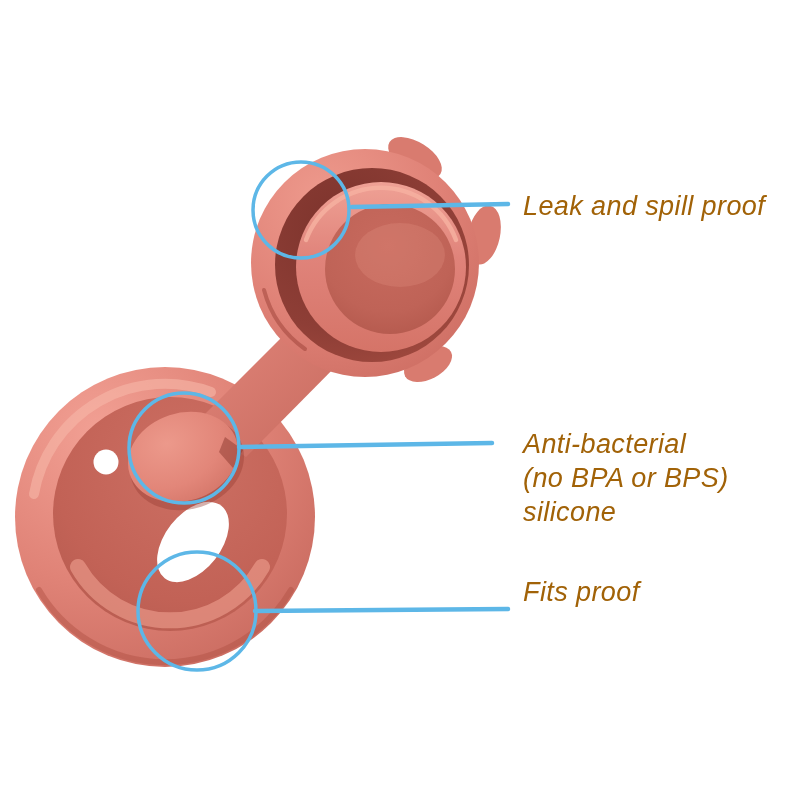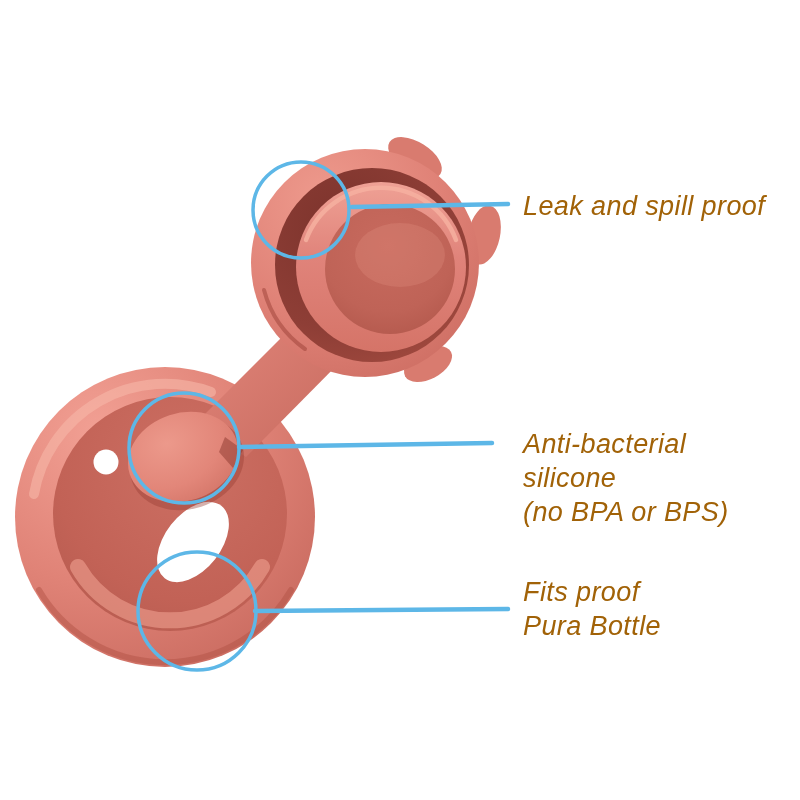--- a/index.html
+++ b/index.html
@@ -121,22 +121,21 @@
       <line x1="255" y1="611" x2="508" y2="609" stroke-width="4.5" stroke="#5db7e7"></line>
     </g>
   </svg>
 
   <div class="label" style="left:523px; top:189px;">
     <div>Leak and spill proof</div>
   </div>
 
   <div class="label" style="left:523px; top:390px;margin-top:37px;">
     <div>Anti-bacterial</div>
+    <div>(no BPA or BPS)</div>
     <div>silicone</div>
-    <div>(no BPA or BPS)</div>
   </div>
 
   <div class="label" style="left:523px; top:575px;">
     <div>Fits proof</div>
-    <div>Pura Bottle</div>
   </div>
 
 </div>
 
 </body></html>

